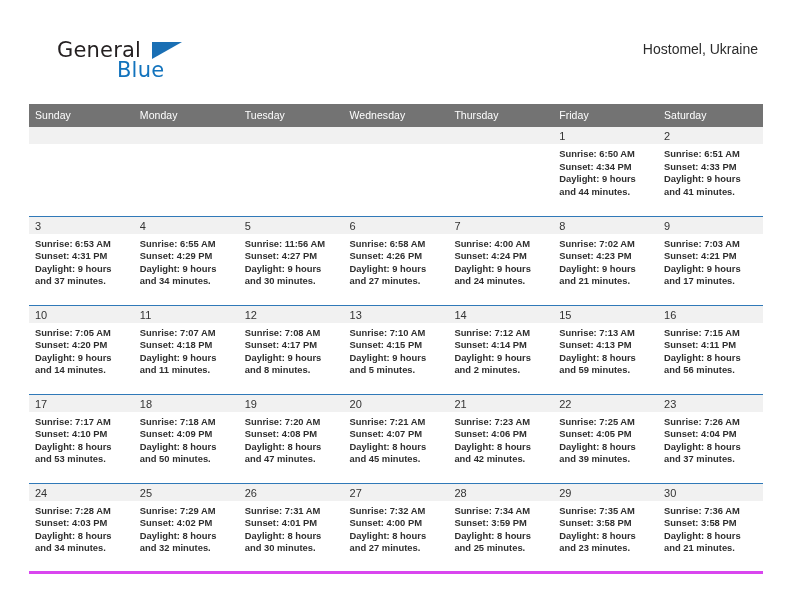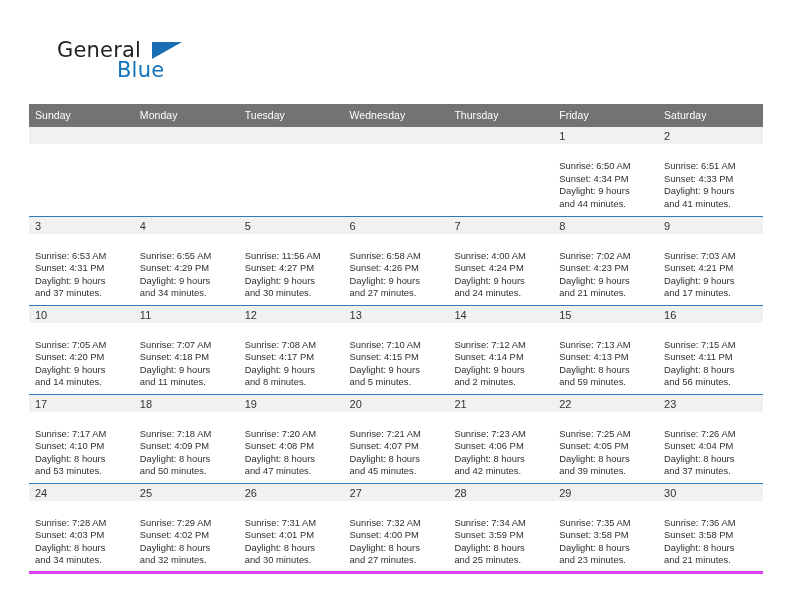--- a/index.html
+++ b/index.html
@@ -133,43 +133,45 @@
     padding: 2px 0 0 6px;
     box-sizing: border-box;
     font-size: 11px;
     color: #333333;
     line-height: 14px;
   }
   .daynum-band.empty {
     color: transparent;
   }
   .cell-body {
-    padding: 16px 5px 0 6px;
+    padding: 4px 5px 0 6px;
     font-size: 9.4px;
     line-height: 12.6px;
     color: #2f2f2f;
+    font-weight: bold;
   }
   .cell-body div {
     white-space: nowrap;
   }
 </style>
 </head>
 <body>
 
 <div class="page">
 
   <div class="header">
 
     <div class="brand">
       <span class="brand-general">General</span>
       <span class="brand-flag"></span>
       <span class="brand-blue">Blue</span>
     </div>
 
     <div class="title-wrap">
+      <div class="cal-subtitle">Hostomel, Ukraine</div>
     </div>
 
   </div>
 
   <div class="calendar">
     <table class="cal">
       <thead>
         <tr id="weekday-row">
             <th>Sunday</th>
             <th>Monday</th>

